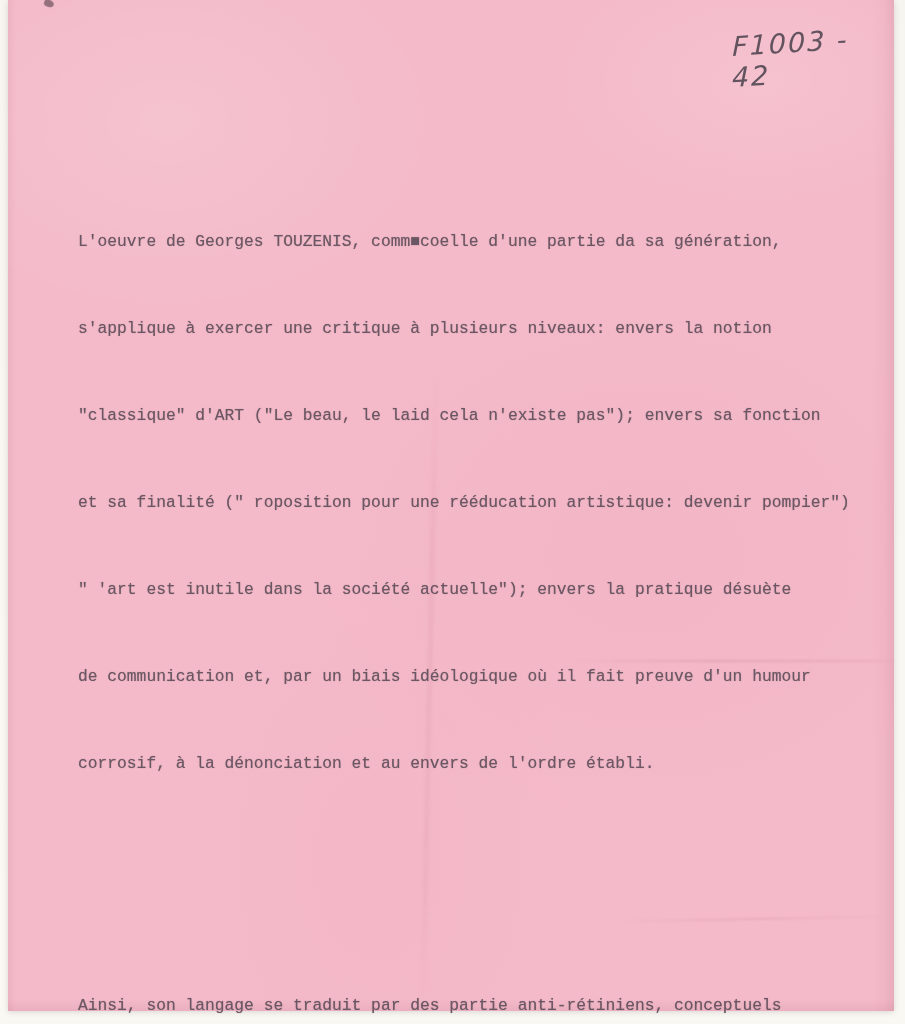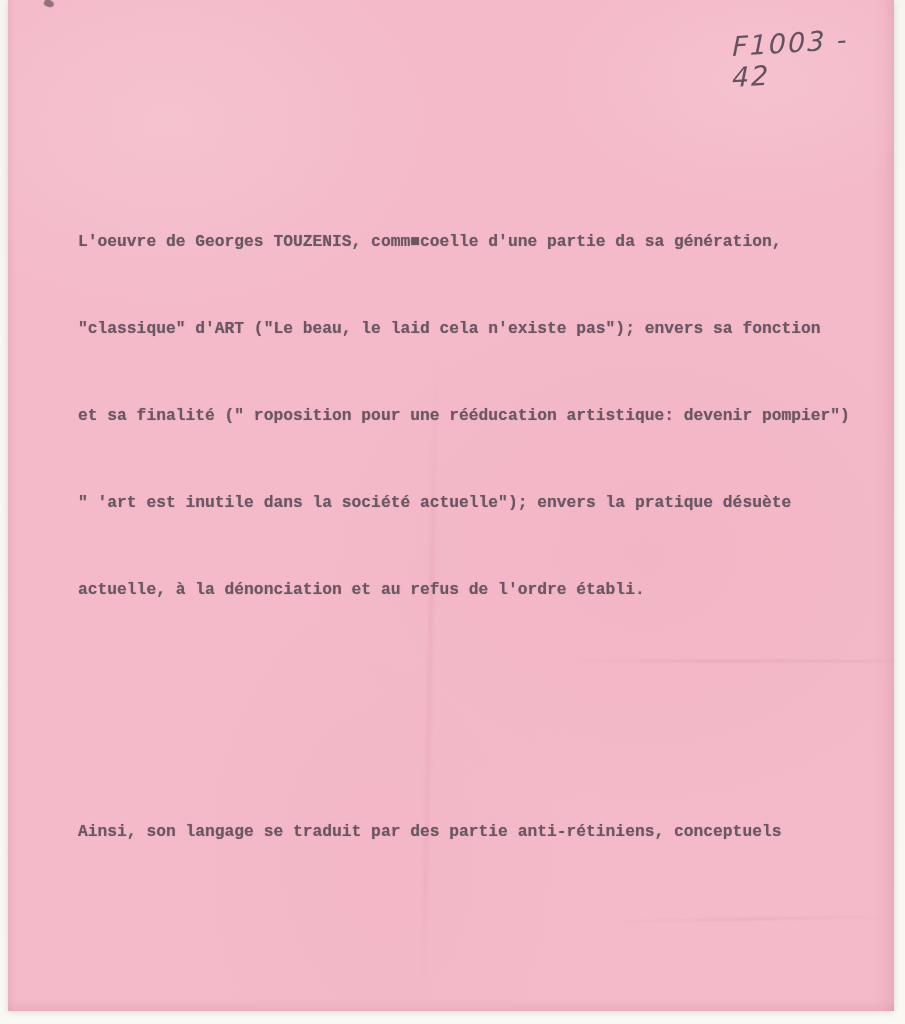--- a/index.html
+++ b/index.html
@@ -89,44 +89,46 @@
     left: 0;
     top: 0;
     width: 100%;
     padding: 82px 46px 0 70px;
     font-size: 16.3px;
     line-height: 29px;
     color: #6b5763;
     text-shadow: 0 0 1px rgba(100,75,90,0.55);
     white-space: pre;
   }
-  .paragraph { margin-bottom: 10px; font-weight: bold; }
+  .paragraph { margin-bottom: 10px; }
   .typed-line { height: 29px; overflow: visible; }
 </style>
 </head>
 <body>
 
 <div class="scan">
   <div class="paper">
 
     <div class="paper-speck"></div>
     <div class="crease-vertical"></div>
     <div class="crease-horizontal"></div>
     <div class="crease-bottom"></div>
 
     <div class="handwritten-code">F1003 - 42</div>
 
     <div class="typed-text">
 
       <div class="paragraph">
         <div class="typed-line">L'oeuvre de Georges TOUZENIS, comm■coelle d'une partie da sa génération,</div>
+        <div class="typed-line">s'applique à exercer une critique à plusieurs niveaux: envers la notion</div>
         <div class="typed-line">"classique" d'ART ("Le beau, le laid cela n'existe pas"); envers sa fonction</div>
         <div class="typed-line">et sa finalité (" roposition pour une rééducation artistique: devenir pompier")</div>
         <div class="typed-line">" 'art est inutile dans la société actuelle"); envers la pratique désuète</div>
-        <div class="typed-line">actuelle, à la dénonciation et au refus de l'ordre établi.</div>
+        <div class="typed-line">de communication et, par un biais idéologique où il fait preuve d'un humour</div>
+        <div class="typed-line">corrosif, à la dénonciation et au envers de l'ordre établi.</div>
       </div>
 
       <div class="paragraph">
         <div class="typed-line">Ainsi, son langage se traduit par des partie anti-rétiniens, conceptuels</div>
         
         
         
         
         
         

